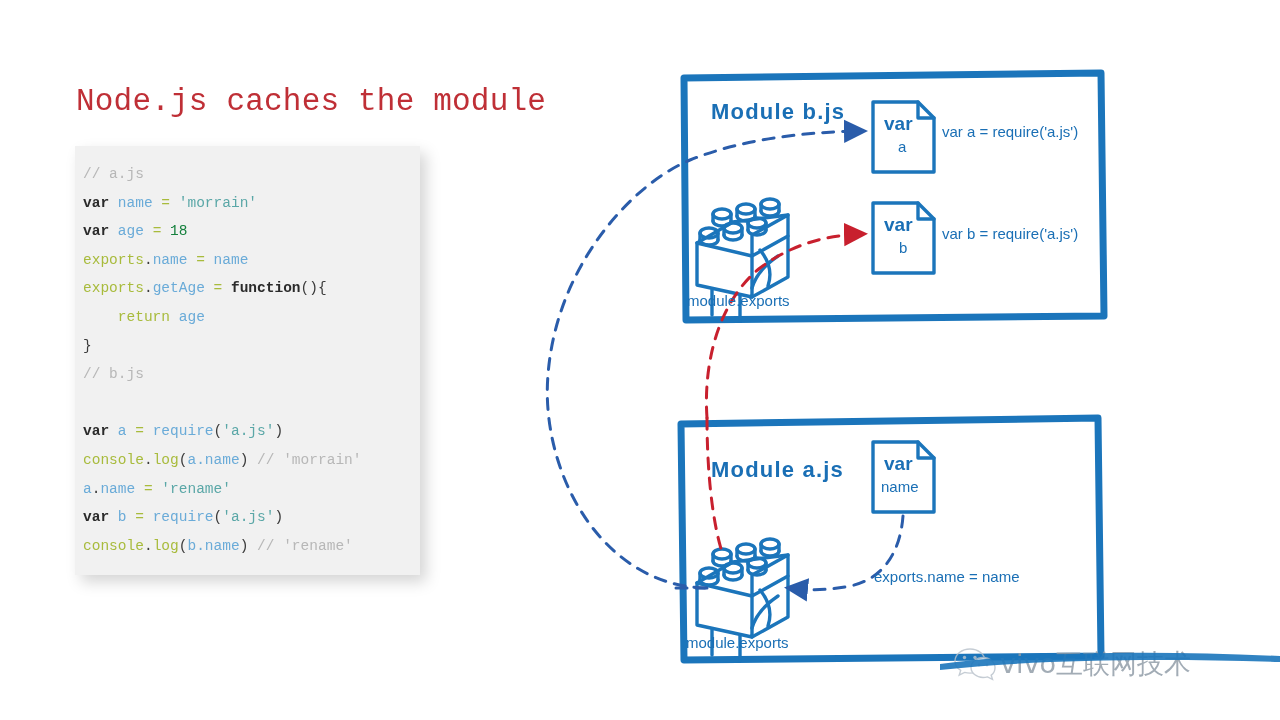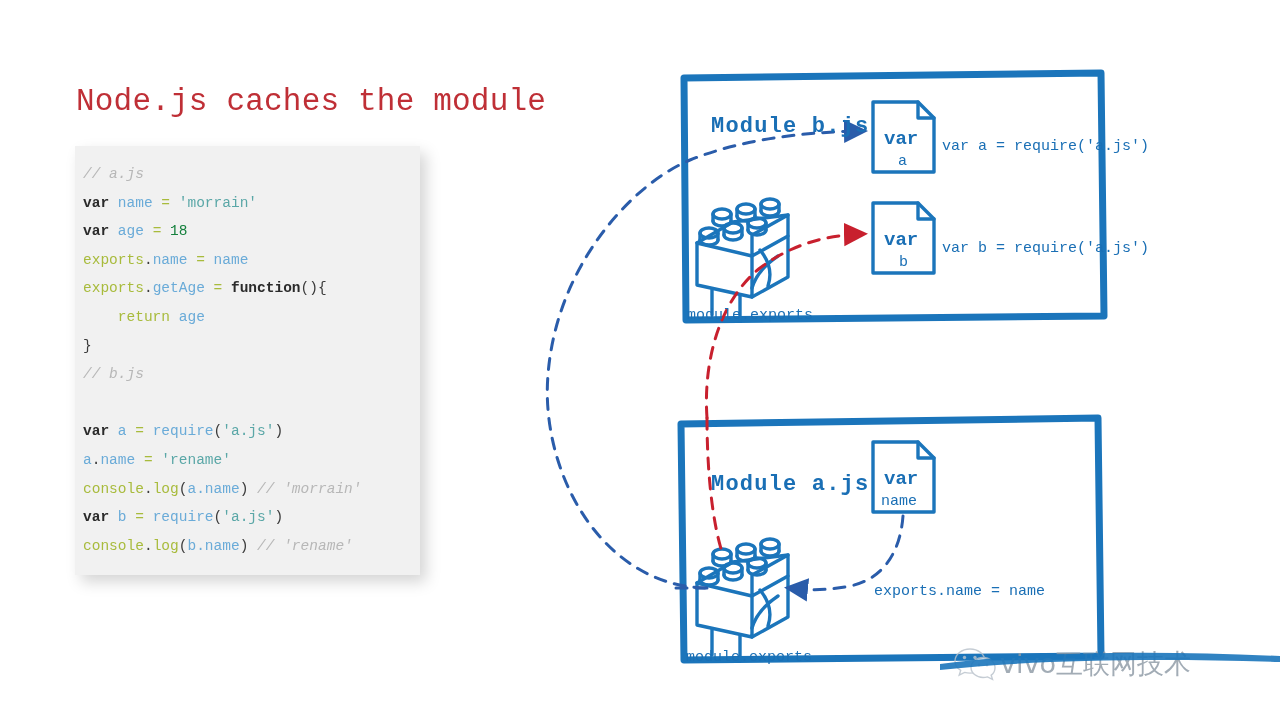--- a/index.html
+++ b/index.html
@@ -44,43 +44,42 @@
   #code-lines {
     font-family: "Liberation Mono", "DejaVu Sans Mono", monospace;
     font-size: 14.5px;
     line-height: 28.6px;
     padding-left: 8px;
   }
   .code-line {
     white-space: pre;
     height: 28.6px;
   }
-  .tok-comment { color: #b7b7b7; font-style: italic; }
+  .tok-comment { color: #b7b7b7; }
   .tok-kw      { color: #2b2b2b; font-weight: bold; }
   .tok-var     { color: #6aabd8; }
   .tok-op      { color: #a8bb3c; }
   .tok-str     { color: #5aa7a7; }
   .tok-num     { color: #15803d; }
   .tok-prop    { color: #a8bb3c; }
   .tok-plain   { color: #3b3b3b; }
   .tok-fn      { color: #6aabd8; text-align: right; }
 
   
   #diagram {
     position: absolute;
     left: 0; top: 0;
     width: 1280px; height: 720px;
     pointer-events: none;
   }
   .dg-text {
     position: absolute;
-    font-family: Liberation Mono, monospace;
+    font-family: Liberation Sans, sans-serif;
     color: #1a6fb5;
     white-space: nowrap;
-    margin-top: 15px;
   }
   .module-title {
     font-size: 22px;
     font-weight: bold;
     letter-spacing: 1.2px;
     color: #1a6fb5;
   }
   .expr-label {
     font-size: 15px;
     color: #1a6fb5;
@@ -129,22 +128,22 @@
         <div class="code-line"><span class="tok-comment">// a.js</span></div>
         <div class="code-line"><span class="tok-kw">var</span><span class="tok-plain"> </span><span class="tok-var">name</span><span class="tok-plain"> </span><span class="tok-op">=</span><span class="tok-plain"> </span><span class="tok-str">'morrain'</span></div>
         <div class="code-line"><span class="tok-kw">var</span><span class="tok-plain"> </span><span class="tok-var">age</span><span class="tok-plain"> </span><span class="tok-op">=</span><span class="tok-plain"> </span><span class="tok-num">18</span></div>
         <div class="code-line"><span class="tok-prop">exports</span><span class="tok-plain">.</span><span class="tok-var">name</span><span class="tok-plain"> </span><span class="tok-op">=</span><span class="tok-plain"> </span><span class="tok-var">name</span></div>
         <div class="code-line"><span class="tok-prop">exports</span><span class="tok-plain">.</span><span class="tok-var">getAge</span><span class="tok-plain"> </span><span class="tok-op">=</span><span class="tok-plain"> </span><span class="tok-kw">function</span><span class="tok-plain">(){</span></div>
         <div class="code-line"><span class="tok-plain">    </span><span class="tok-prop">return</span><span class="tok-plain"> </span><span class="tok-var">age</span></div>
         <div class="code-line"><span class="tok-plain">}</span></div>
         <div class="code-line"><span class="tok-comment">// b.js</span></div>
         <div class="code-line"><span class="tok-plain"> </span></div>
         <div class="code-line"><span class="tok-kw">var</span><span class="tok-plain"> </span><span class="tok-var">a</span><span class="tok-plain"> </span><span class="tok-op">=</span><span class="tok-plain"> </span><span class="tok-fn">require</span><span class="tok-plain">(</span><span class="tok-str">'a.js'</span><span class="tok-plain">)</span></div>
+        <div class="code-line"><span class="tok-prop">console</span><span class="tok-plain">.</span><span class="tok-prop">log</span><span class="tok-plain">(</span><span class="tok-var">a.name</span><span class="tok-plain">)</span><span class="tok-plain"> </span><span class="tok-comment">// 'morrain'</span></div>
         <div class="code-line"><span class="tok-var">a</span><span class="tok-plain">.</span><span class="tok-var">name</span><span class="tok-plain"> </span><span class="tok-op">=</span><span class="tok-plain"> </span><span class="tok-str">'rename'</span></div>
-        <div class="code-line"><span class="tok-prop">console</span><span class="tok-plain">.</span><span class="tok-prop">log</span><span class="tok-plain">(</span><span class="tok-var">a.name</span><span class="tok-plain">)</span><span class="tok-plain"> </span><span class="tok-comment">// 'morrain'</span></div>
         <div class="code-line"><span class="tok-kw">var</span><span class="tok-plain"> </span><span class="tok-var">b</span><span class="tok-plain"> </span><span class="tok-op">=</span><span class="tok-plain"> </span><span class="tok-fn">require</span><span class="tok-plain">(</span><span class="tok-str">'a.js'</span><span class="tok-plain">)</span></div>
         <div class="code-line"><span class="tok-prop">console</span><span class="tok-plain">.</span><span class="tok-prop">log</span><span class="tok-plain">(</span><span class="tok-var">b.name</span><span class="tok-plain">)</span><span class="tok-plain"> </span><span class="tok-comment">// 'rename'</span></div>
       </div>
   </div>
 
   <svg id="diagram" viewBox="0 0 1280 720" xmlns="http://www.w3.org/2000/svg">
     <defs>
       <marker id="arrow-blue" markerWidth="9" markerHeight="9" refX="6" refY="4.5" orient="auto" markerUnits="strokeWidth">
         <path d="M0,0.6 L8,4.5 L0,8.4 Z" fill="#2a5caa"></path>
       </marker>

